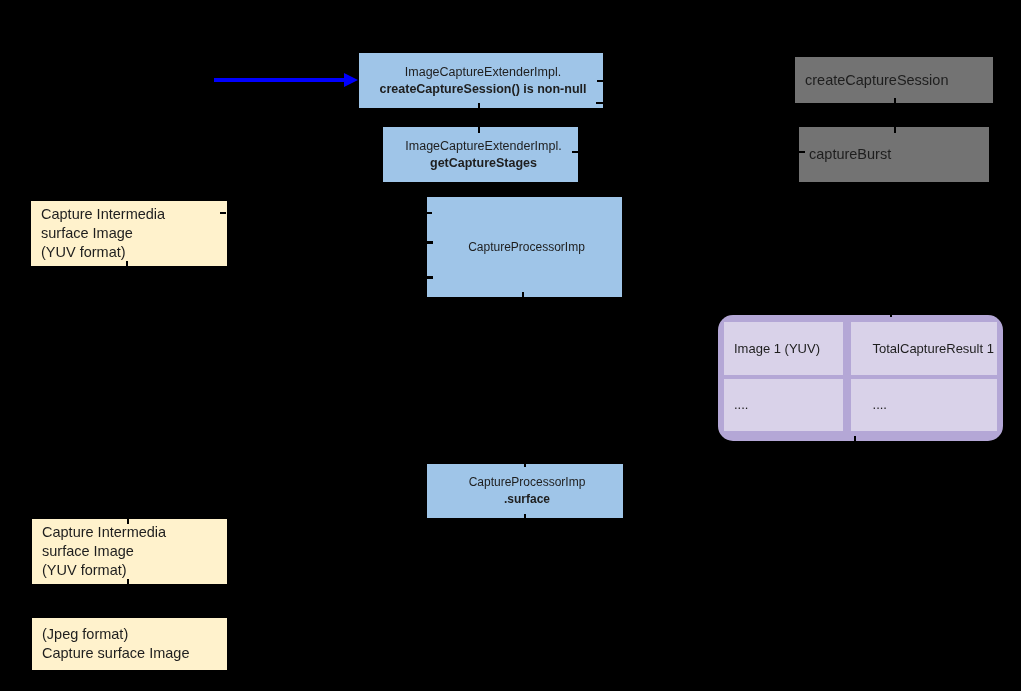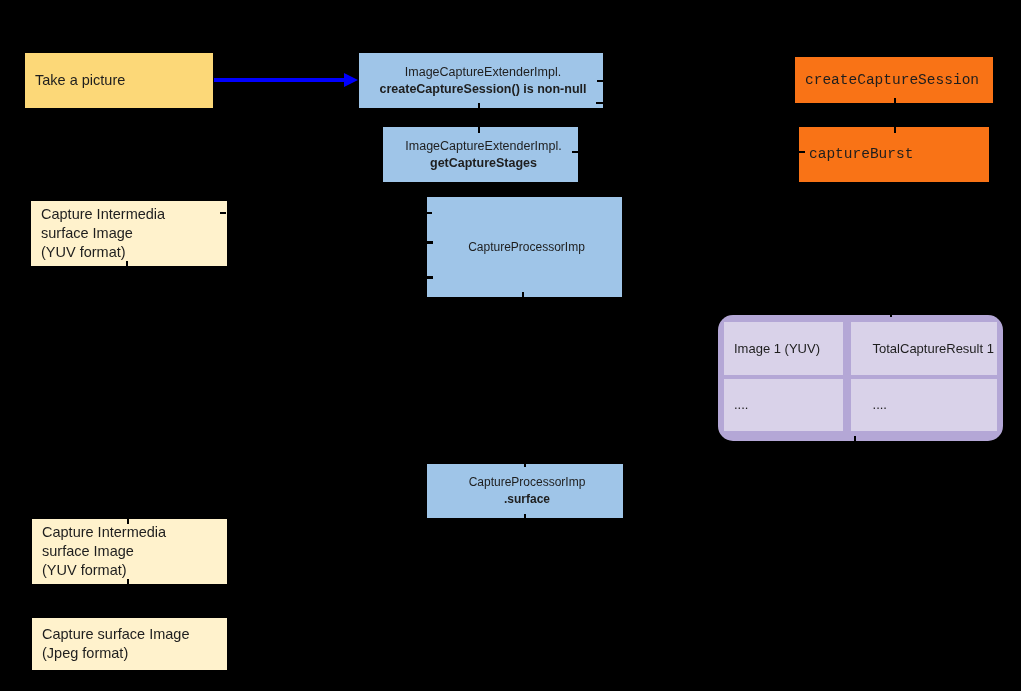--- a/index.html
+++ b/index.html
@@ -16,21 +16,21 @@
     position: absolute;
     box-sizing: border-box;
     display: flex;
     flex-direction: column;
     justify-content: center;
     text-align: left;
   }
   .gold        { background: #fcd878; }
   .lightyellow { background: #fff2cc; }
   .blue        { background: #9fc5e8; align-items: center; }
-  .green       { background: #f97316; font-family: Liberation Mono, monospace; }
+  .green       { background: #737373; }
   .purpleframe { background: #b4a7d6; }
   .purplecell  { background: #d9d2e9; }
 
   .t14  { font-size: 14.5px; line-height: 19px; }
   .t125 { font-size: 12.5px; line-height: 17px; }
   .t13  { font-size: 12px; line-height: 17px; }
   .bold { font-weight: bold; }
 
   .pad10 { padding-left: 10px; padding-right: 6px; }
   .pad12 { padding-left: 12px; padding-right: 6px; }
@@ -75,23 +75,20 @@
   .tcell.c2 { width: 147px; padding-left: 22px; }
 
   
   .mark { position: absolute; background: #000; }
 </style>
 </head>
 <body>
 
 <div id="canvas">
 
-  <div class="node gold t14 pad10" style="left:25px; top:53px; width:188px; height:55px;">
-    <span>Take a picture</span>
-  </div>
 
   <div class="arrow-shaft"></div>
   <div class="arrow-head"></div>
 
   <div class="node blue t125 pad10" style="left:359px; top:53px; width:244px; height:55px;">
     <span>ImageCaptureExtenderImpl.</span>
     <span class="bold">createCaptureSession() is non-null</span>
   </div>
 
   <div class="node blue t125 pad12" style="left:383px; top:127px; width:195px; height:55px;">
@@ -133,22 +130,22 @@
     <span class="bold">.surface</span>
   </div>
 
   <div class="node lightyellow t14 pad10" style="left:32px; top:519px; width:195px; height:65px;">
     <span>Capture Intermedia</span>
     <span>surface Image</span>
     <span>(YUV format)</span>
   </div>
 
   <div class="node lightyellow t14 pad10" style="left:32px; top:618px; width:195px; height:52px;">
+    <span>(Jpeg format)</span>
     <span>Capture surface Image</span>
-    <span>(Jpeg format)</span>
   </div>
 
   <div class="mark" style="left:597px; top:80px;  width:6px; height:2px;"></div>
   <div class="mark" style="left:596px; top:102px; width:7px; height:2px;"></div>
   <div class="mark" style="left:478px; top:103px; width:2px; height:5px;"></div>
   <div class="mark" style="left:478px; top:127px; width:2px; height:6px;"></div>
   <div class="mark" style="left:572px; top:151px; width:6px; height:2px;"></div>
   <div class="mark" style="left:894px; top:98px;  width:2px; height:5px;"></div>
   <div class="mark" style="left:894px; top:127px; width:2px; height:6px;"></div>
   <div class="mark" style="left:799px; top:151px; width:6px; height:2px;"></div>

